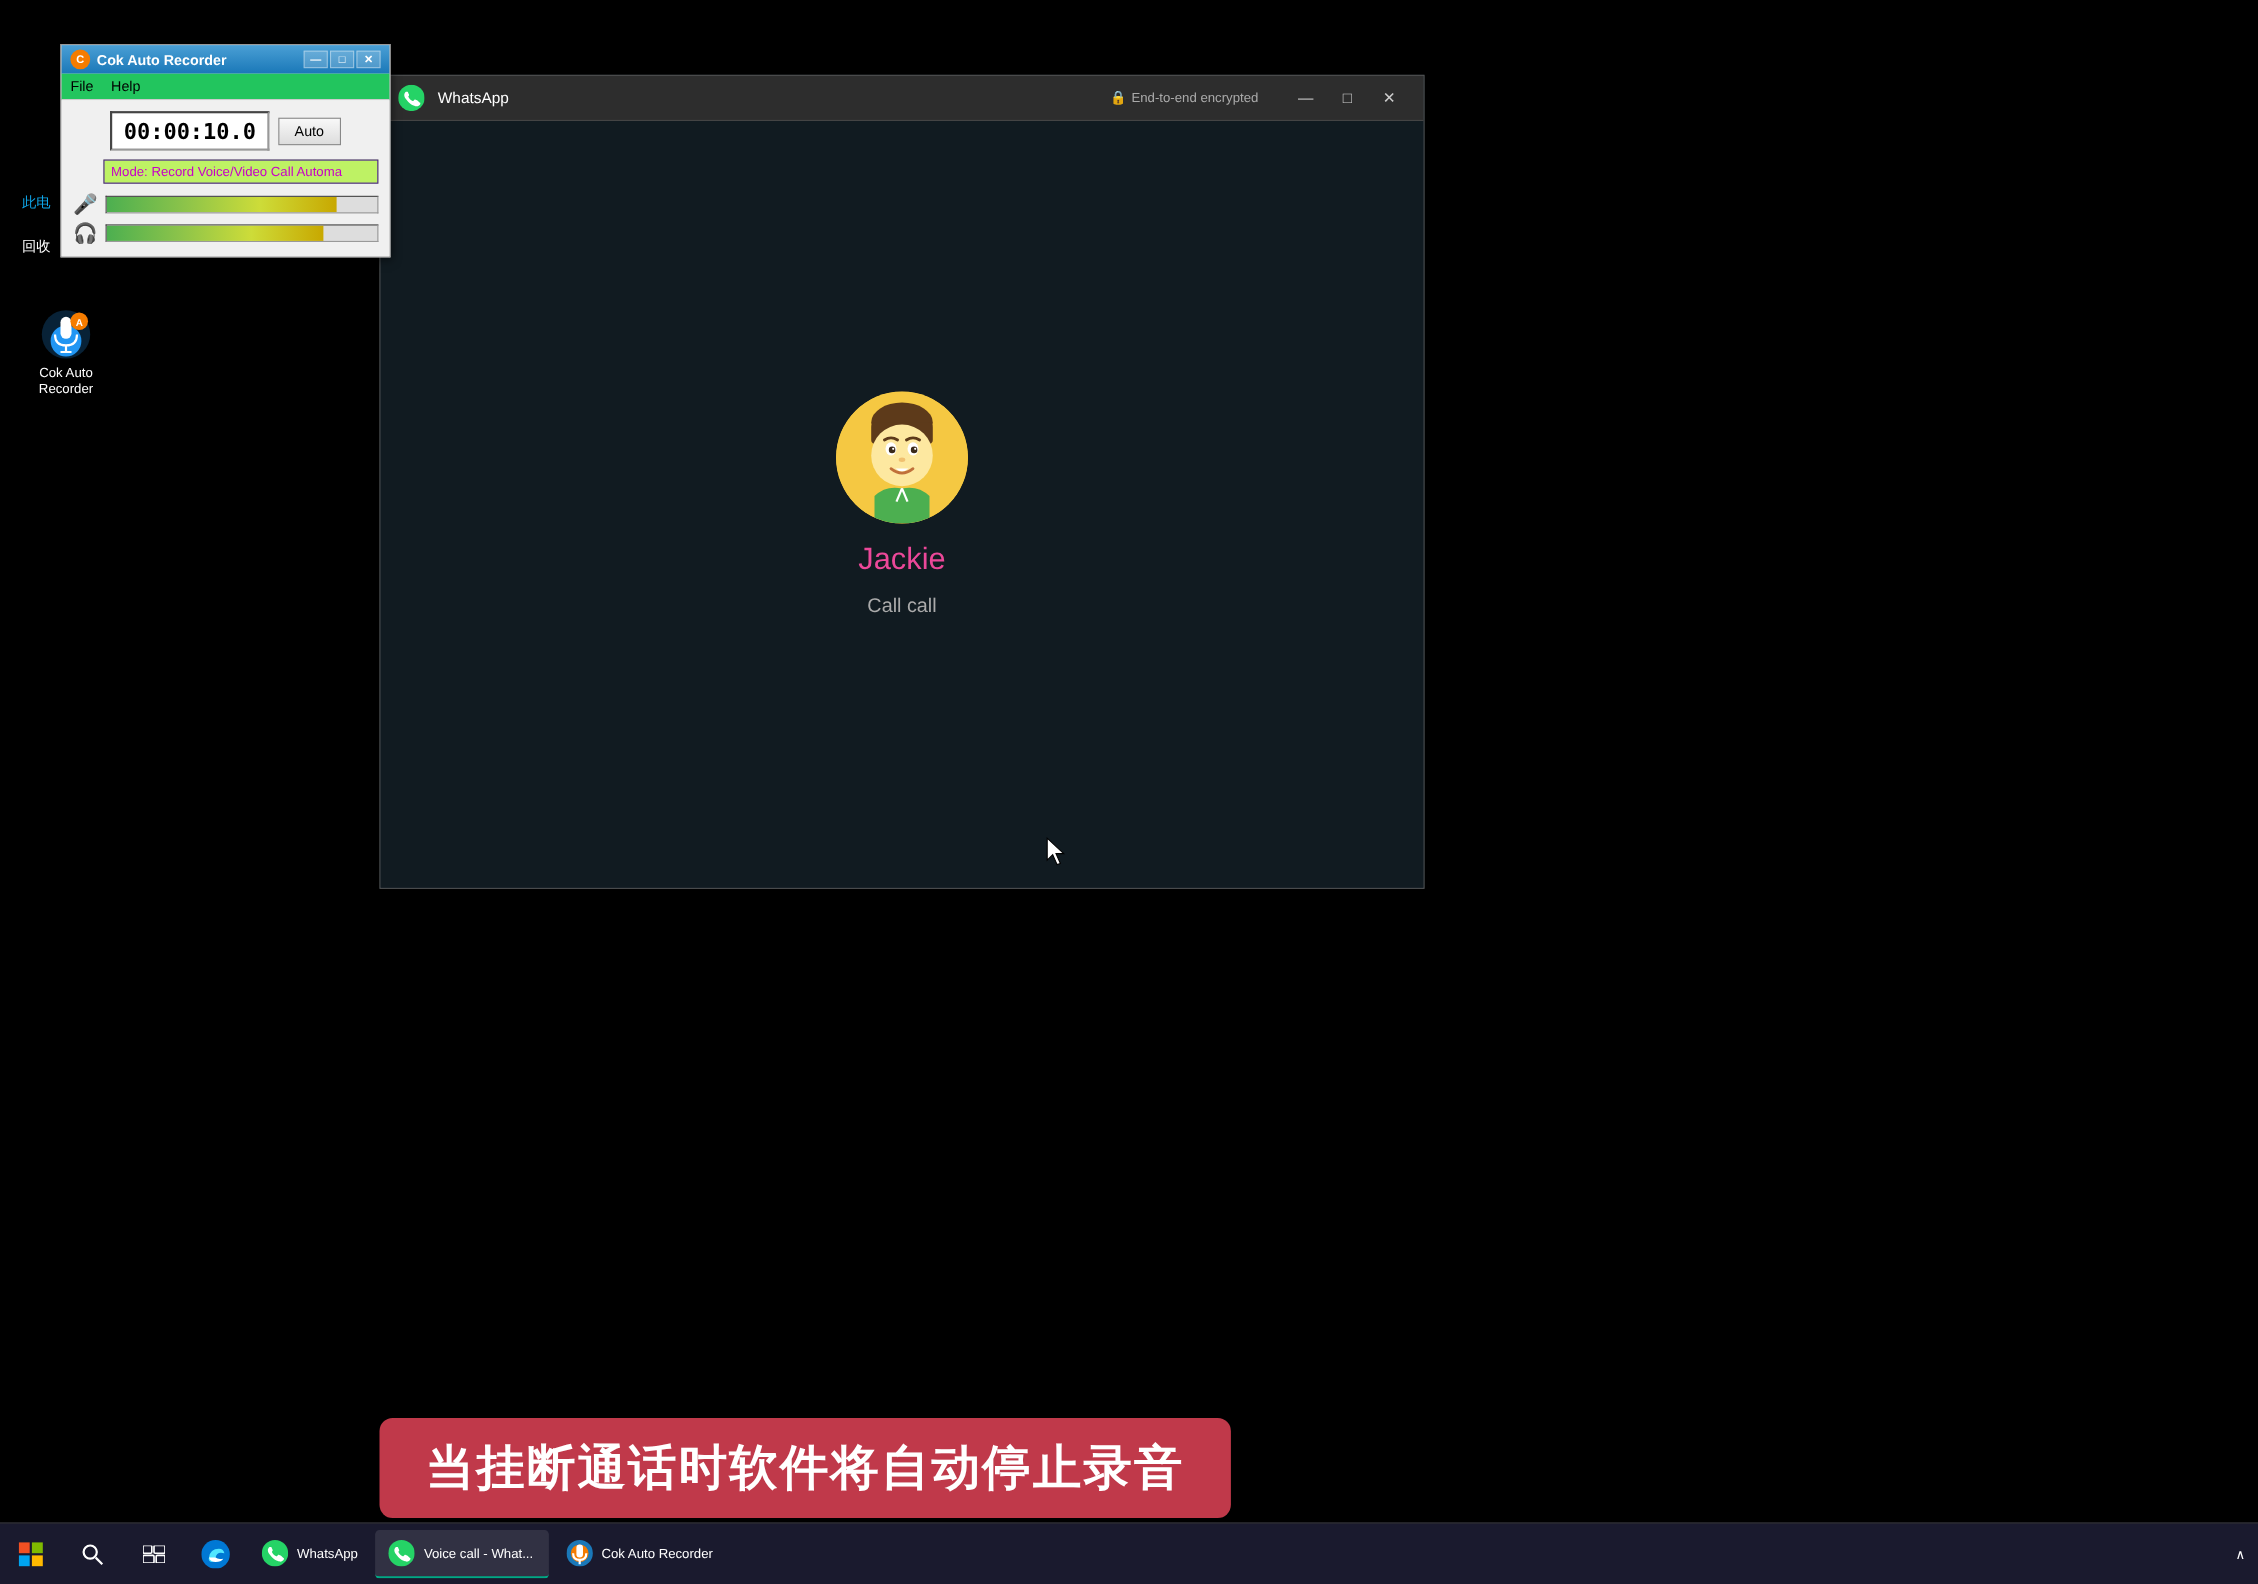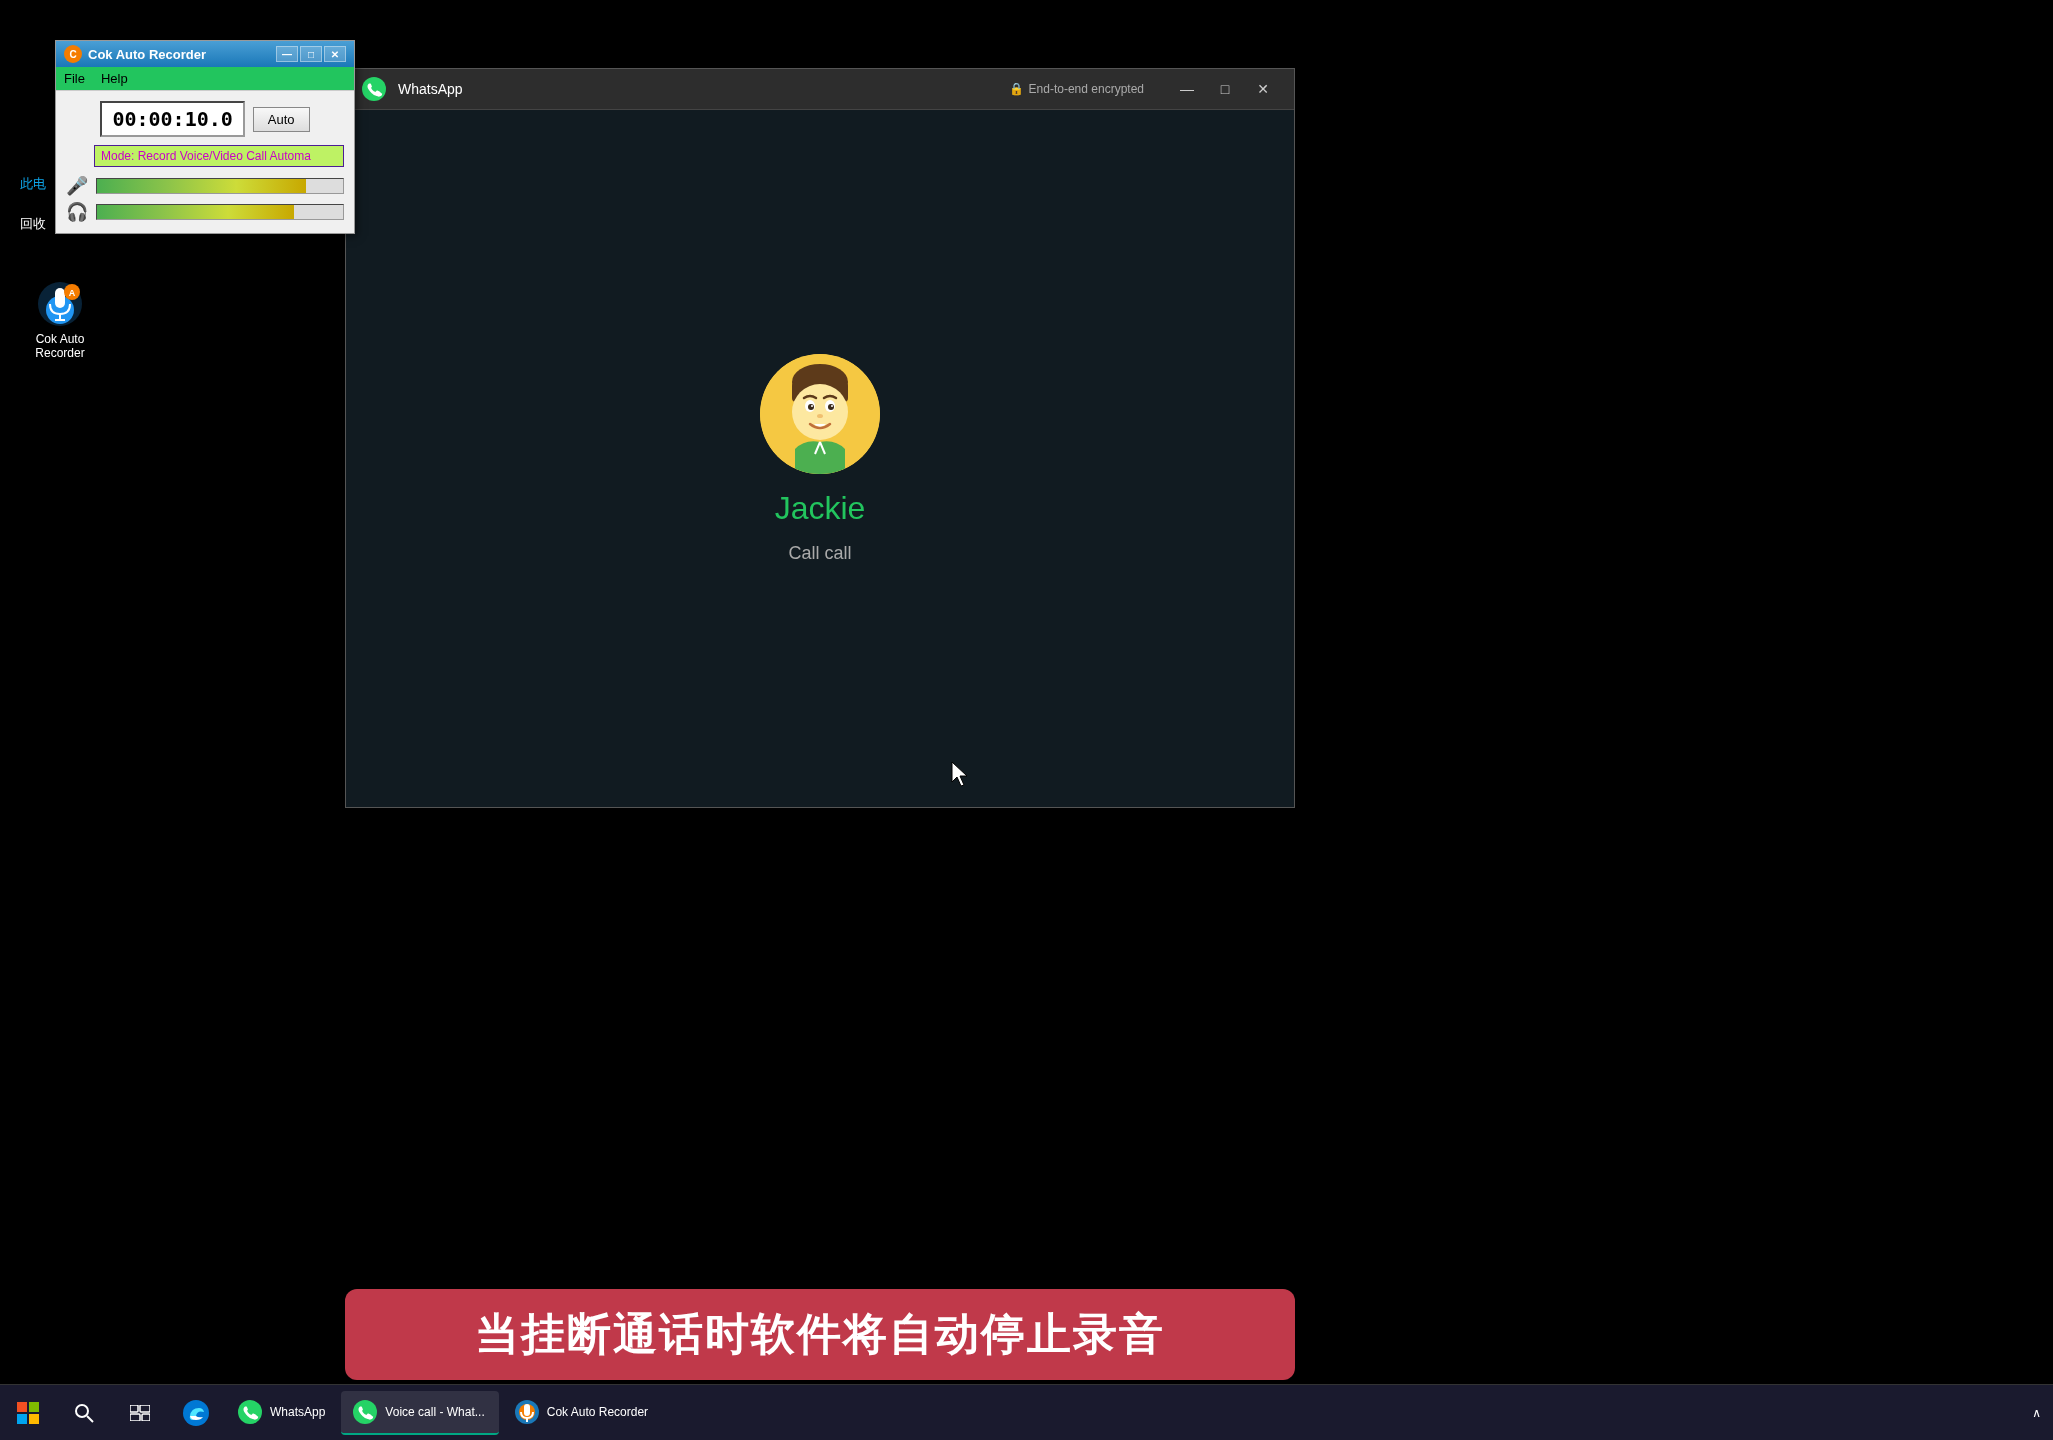--- a/index.html
+++ b/index.html
@@ -247,35 +247,35 @@
       height: 120px;
       border-radius: 50%;
       overflow: hidden;
       background: #f5c842;
       display: flex;
       align-items: center;
       justify-content: center;
     }
     
     .contact-name {
-      color: #22c55e;
-      font-size: 32px;
+      color: #ec4899;
+      font-size: 28px;
       font-weight: 500;
     }
     .call-status {
       color: #aaa;
       font-size: 18px;
     }
 
     
     .overlay-banner {
       position: absolute;
       bottom: 60px;
       left: 345px;
-      width: 950px;
+      width: 774px;
       background: #c0394a;
       border-radius: 12px;
       padding: 16px 32px;
       z-index: 20;
       text-align: center;
     }
     .overlay-banner-text {
       color: #fff;
       font-size: 44px;
       font-weight: bold;

